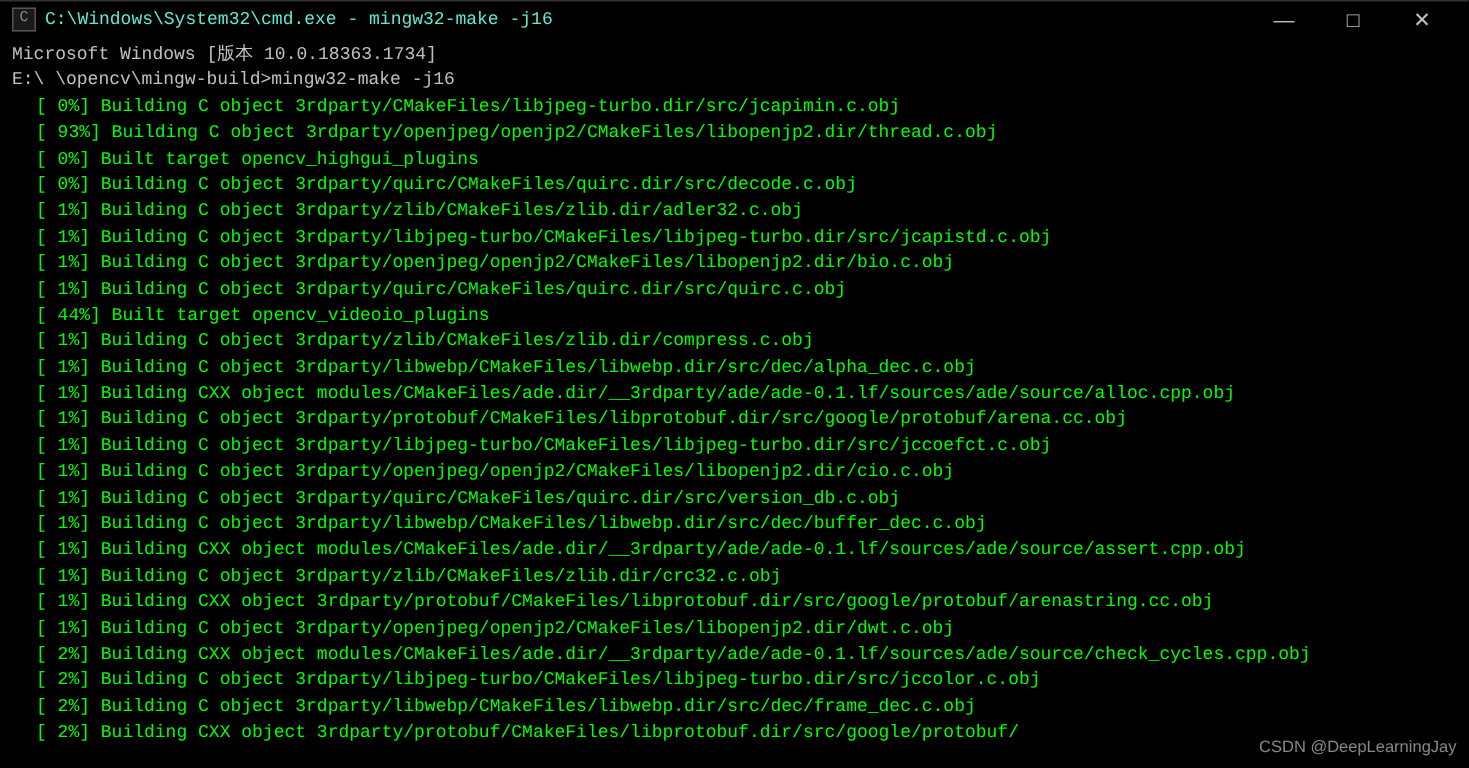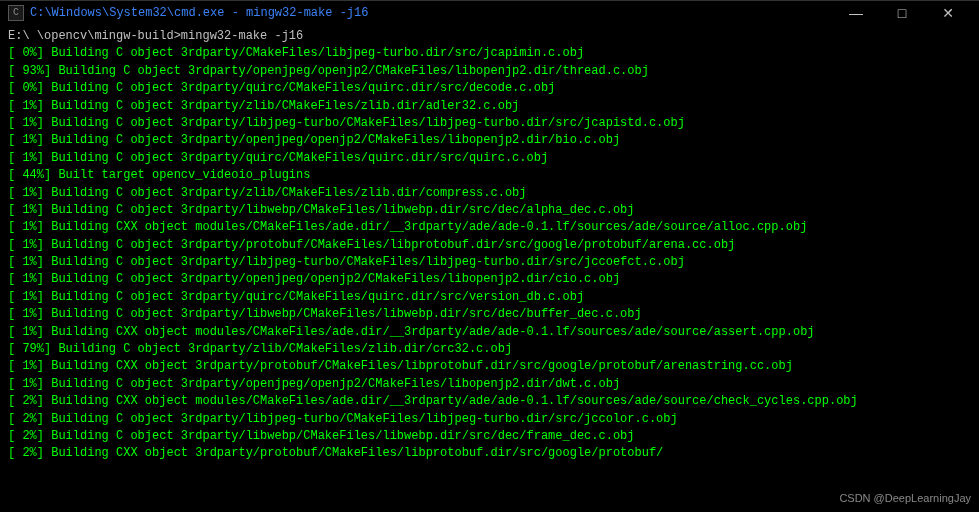--- a/index.html
+++ b/index.html
@@ -29,21 +29,21 @@
       margin-right: 6px;
       display: flex;
       align-items: center;
       justify-content: center;
       font-size: 10px;
       color: #888;
     }
     .title-bar-text {
       flex: 1;
       font-size: 12px;
-      color: #3b82f6;
+      color: #5eead4;
     }
     .title-bar-controls {
       display: flex;
       gap: 0;
     }
     .title-bar-btn {
       width: 46px;
       height: 24px;
       display: flex;
       align-items: center;
@@ -59,21 +59,21 @@
       color: #c0c0c0;
       padding: 4px 8px;
       height: calc(512px - 24px);
       overflow: hidden;
     }
     .line {
       line-height: 1.45;
       white-space: nowrap;
       overflow: hidden;
     }
-    .green { color: #00ff00; }
+    .green { color: #00ff00; margin-left: 16px; }
     .white { color: #c0c0c0; }
     .watermark {
       position: absolute;
       bottom: 8px;
       right: 8px;
       color: #c0c0c0;
       font-size: 11px;
       opacity: 0.7;
       font-family: Liberation Sans, sans-serif;
     }
@@ -85,40 +85,42 @@
   <div class="title-bar-icon">C</div>
   <span class="title-bar-text">C:\Windows\System32\cmd.exe - mingw32-make  -j16</span>
   <div class="title-bar-controls">
     <button class="title-bar-btn">—</button>
     <button class="title-bar-btn">□</button>
     <button class="title-bar-btn close">✕</button>
   </div>
 </div>
 
 <div class="terminal" id="terminal-output">
+<div class="line white">Microsoft Windows [版本 10.0.18363.1734]</div>
     <div class="line white"></div>
     <div class="line white">E:\        \opencv\mingw-build&gt;mingw32-make -j16</div>
     <div class="line green">[  0%] Building C object 3rdparty/CMakeFiles/libjpeg-turbo.dir/src/jcapimin.c.obj</div>
     <div class="line green">[  93%] Building C object 3rdparty/openjpeg/openjp2/CMakeFiles/libopenjp2.dir/thread.c.obj</div>
+    <div class="line green">[  0%] Built target opencv_highgui_plugins</div>
     <div class="line green">[  0%] Building C object 3rdparty/quirc/CMakeFiles/quirc.dir/src/decode.c.obj</div>
     <div class="line green">[  1%] Building C object 3rdparty/zlib/CMakeFiles/zlib.dir/adler32.c.obj</div>
     <div class="line green">[  1%] Building C object 3rdparty/libjpeg-turbo/CMakeFiles/libjpeg-turbo.dir/src/jcapistd.c.obj</div>
     <div class="line green">[  1%] Building C object 3rdparty/openjpeg/openjp2/CMakeFiles/libopenjp2.dir/bio.c.obj</div>
     <div class="line green">[  1%] Building C object 3rdparty/quirc/CMakeFiles/quirc.dir/src/quirc.c.obj</div>
     <div class="line green">[  44%] Built target opencv_videoio_plugins</div>
     <div class="line green">[  1%] Building C object 3rdparty/zlib/CMakeFiles/zlib.dir/compress.c.obj</div>
     <div class="line green">[  1%] Building C object 3rdparty/libwebp/CMakeFiles/libwebp.dir/src/dec/alpha_dec.c.obj</div>
     <div class="line green">[  1%] Building CXX object modules/CMakeFiles/ade.dir/__3rdparty/ade/ade-0.1.lf/sources/ade/source/alloc.cpp.obj</div>
     <div class="line green">[  1%] Building C object 3rdparty/protobuf/CMakeFiles/libprotobuf.dir/src/google/protobuf/arena.cc.obj</div>
     <div class="line green">[  1%] Building C object 3rdparty/libjpeg-turbo/CMakeFiles/libjpeg-turbo.dir/src/jccoefct.c.obj</div>
     <div class="line green">[  1%] Building C object 3rdparty/openjpeg/openjp2/CMakeFiles/libopenjp2.dir/cio.c.obj</div>
     <div class="line green">[  1%] Building C object 3rdparty/quirc/CMakeFiles/quirc.dir/src/version_db.c.obj</div>
     <div class="line green">[  1%] Building C object 3rdparty/libwebp/CMakeFiles/libwebp.dir/src/dec/buffer_dec.c.obj</div>
     <div class="line green">[  1%] Building CXX object modules/CMakeFiles/ade.dir/__3rdparty/ade/ade-0.1.lf/sources/ade/source/assert.cpp.obj</div>
-    <div class="line green">[  79%] Building C object 3rdparty/zlib/CMakeFiles/zlib.dir/crc32.c.obj</div>
+    <div class="line green">[  1%] Building C object 3rdparty/zlib/CMakeFiles/zlib.dir/crc32.c.obj</div>
     <div class="line green">[  1%] Building CXX object 3rdparty/protobuf/CMakeFiles/libprotobuf.dir/src/google/protobuf/arenastring.cc.obj</div>
     <div class="line green">[  1%] Building C object 3rdparty/openjpeg/openjp2/CMakeFiles/libopenjp2.dir/dwt.c.obj</div>
     <div class="line green">[  2%] Building CXX object modules/CMakeFiles/ade.dir/__3rdparty/ade/ade-0.1.lf/sources/ade/source/check_cycles.cpp.obj</div>
     <div class="line green">[  2%] Building C object 3rdparty/libjpeg-turbo/CMakeFiles/libjpeg-turbo.dir/src/jccolor.c.obj</div>
     <div class="line green">[  2%] Building C object 3rdparty/libwebp/CMakeFiles/libwebp.dir/src/dec/frame_dec.c.obj</div>
     <div class="line green">[  2%] Building CXX object 3rdparty/protobuf/CMakeFiles/libprotobuf.dir/src/google/protobuf/</div>
   </div>
 
 <div class="watermark">CSDN @DeepLearningJay</div>
 

